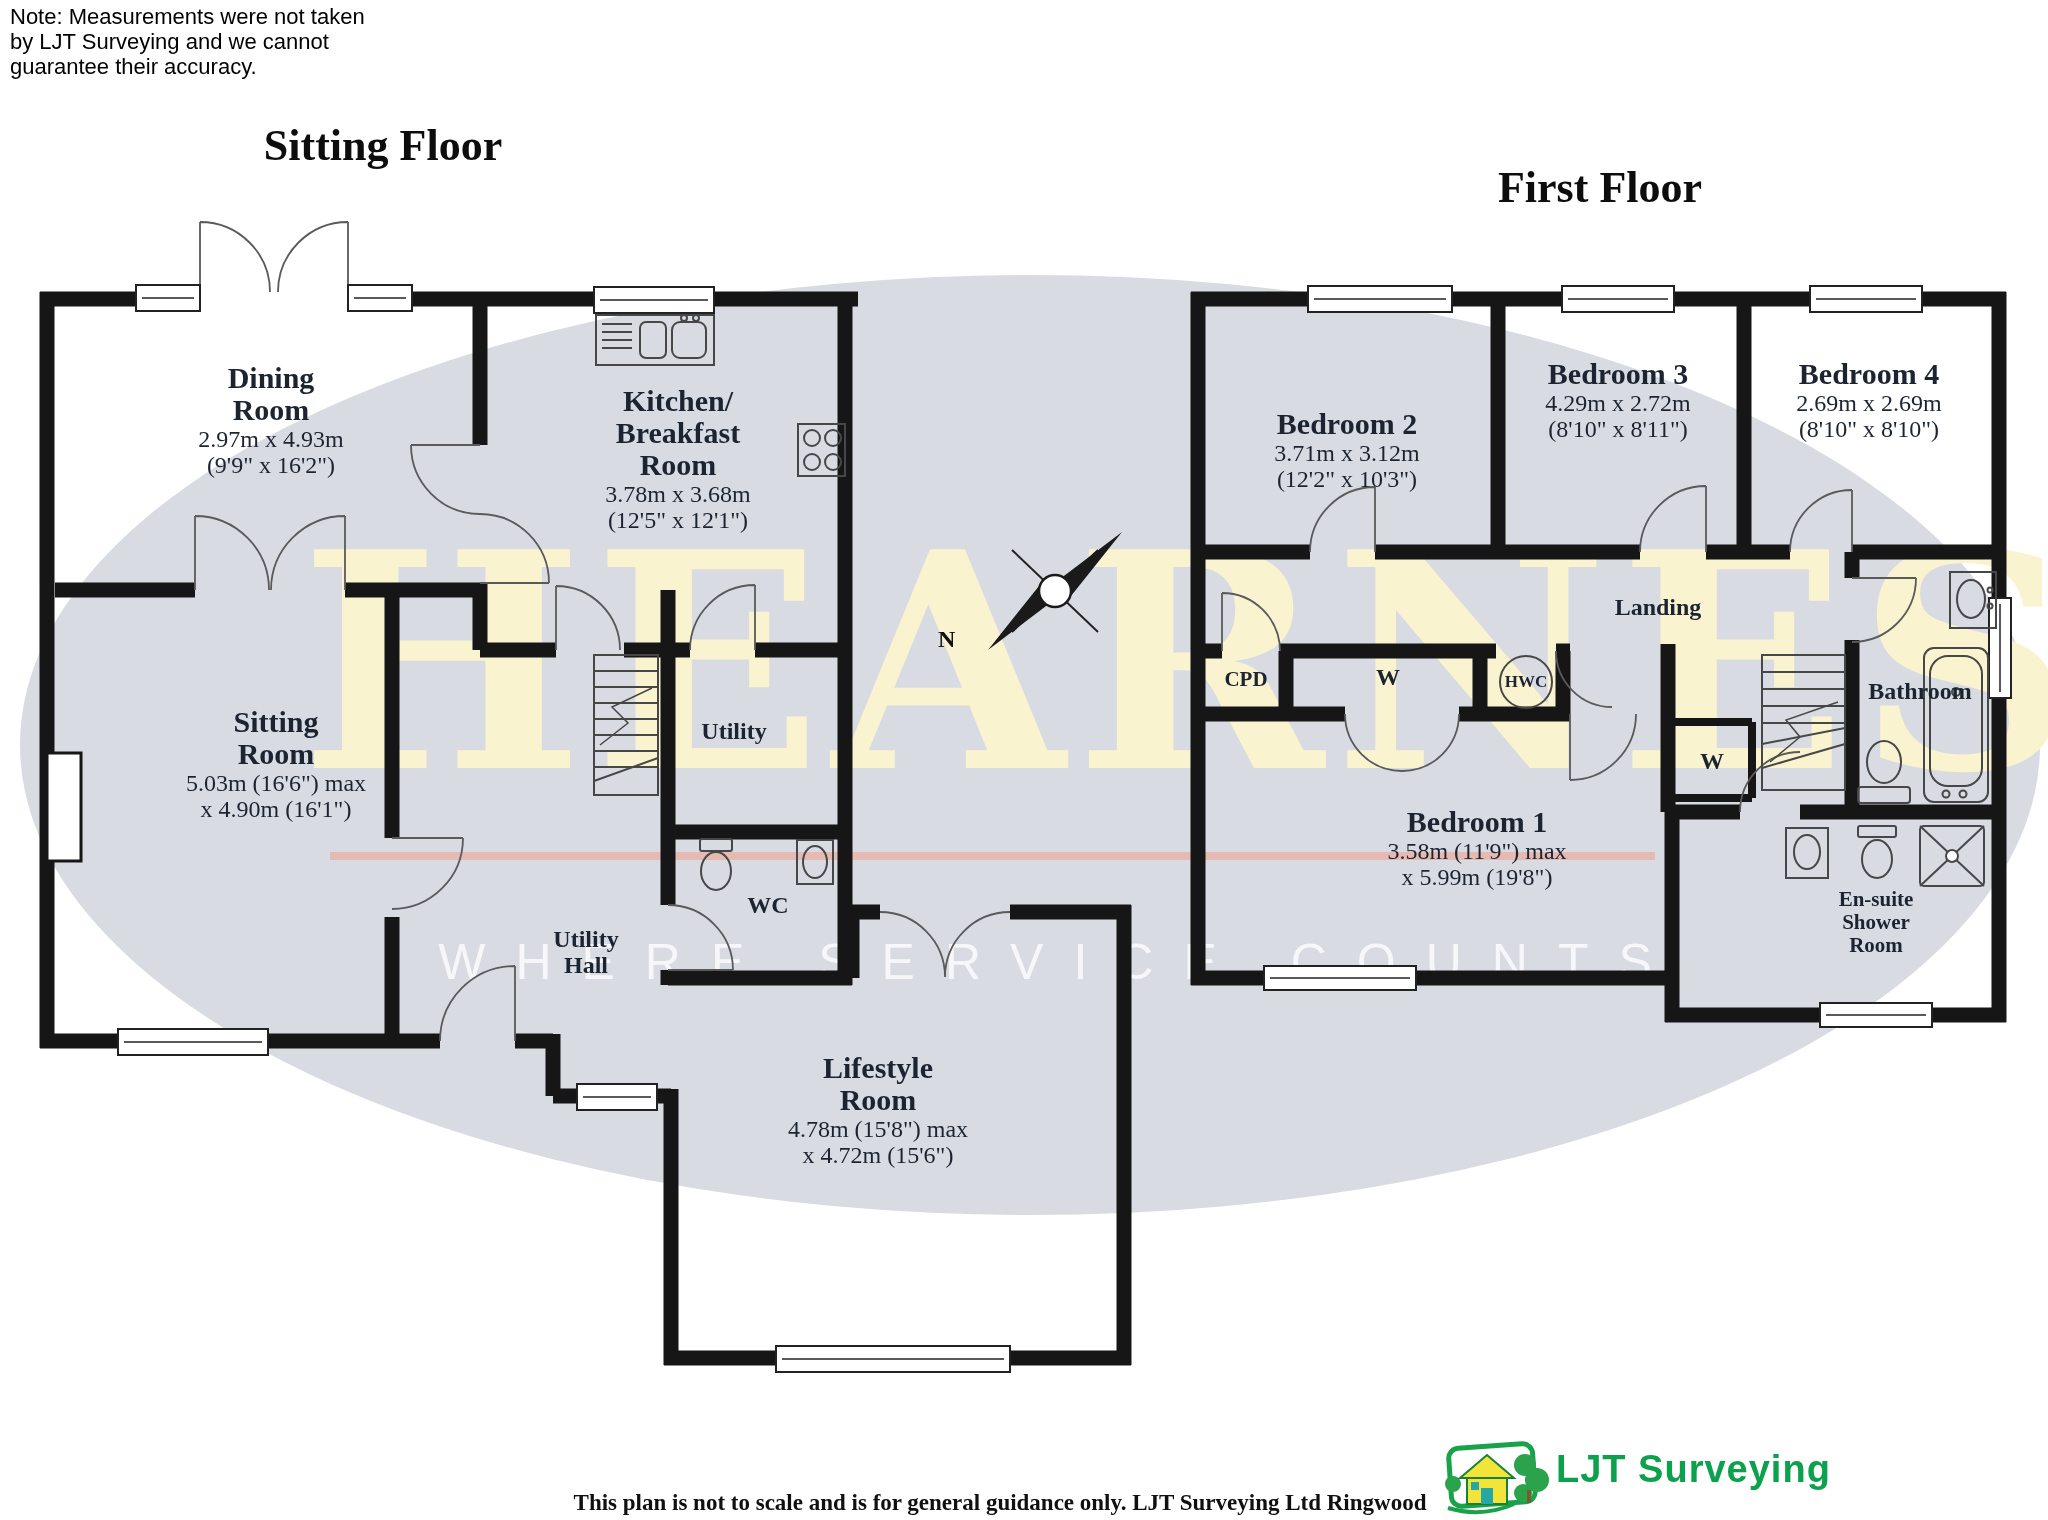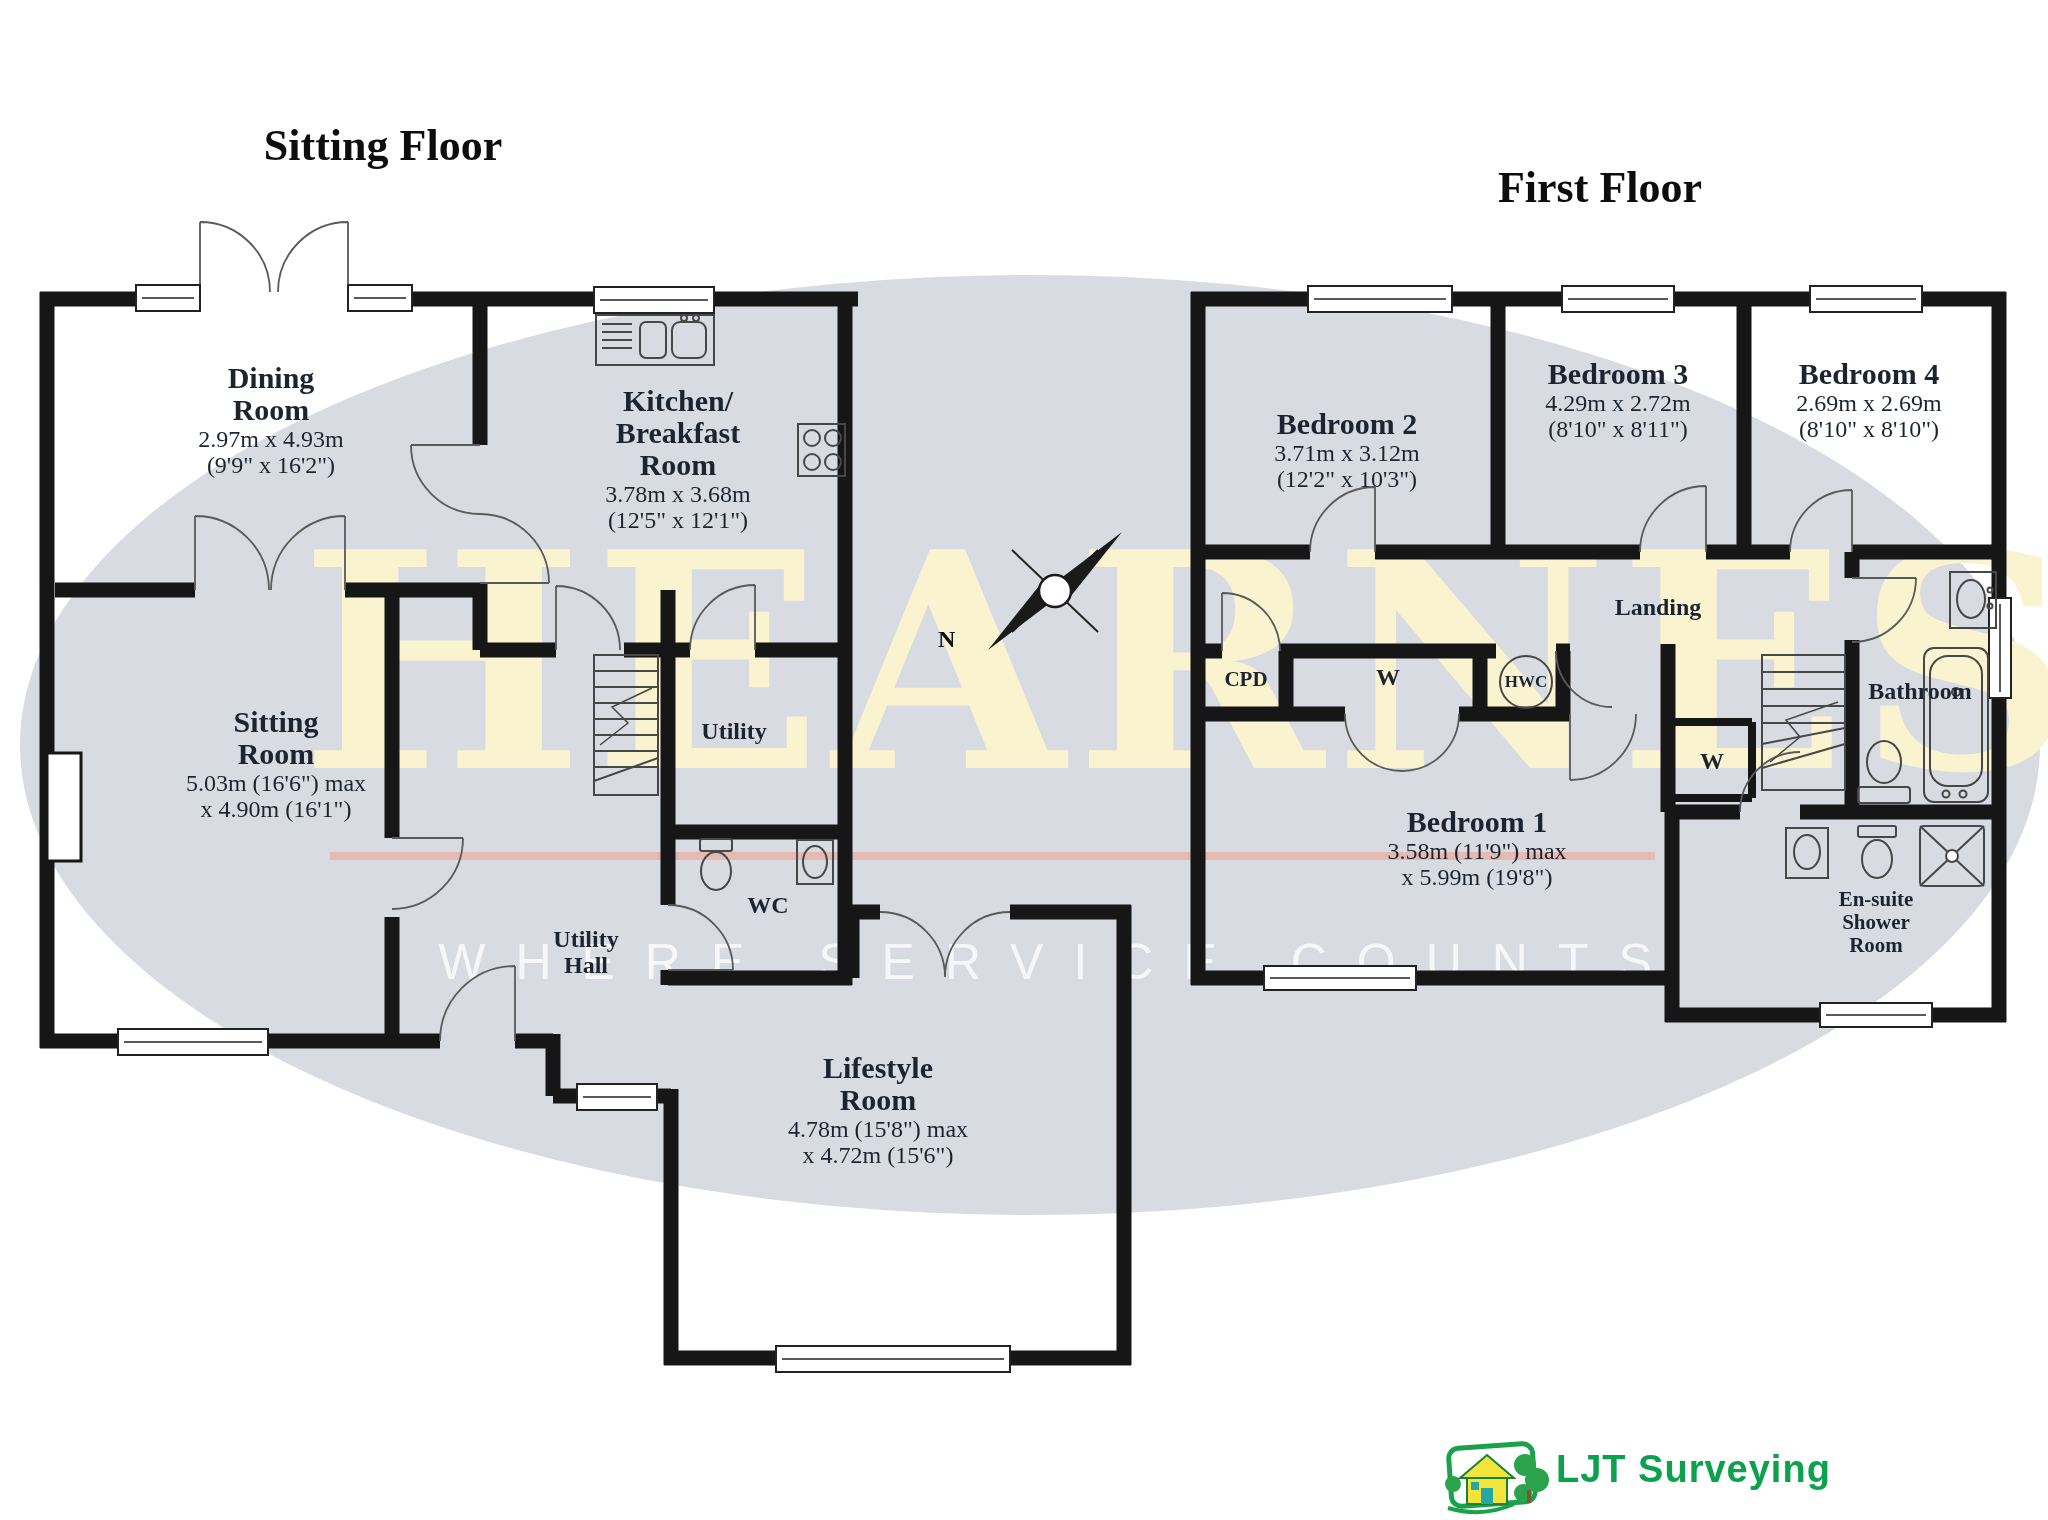--- a/index.html
+++ b/index.html
@@ -48,20 +48,25 @@
 </head>
 <body>
 
 <div id="stage">
 
   <div id="oval"></div>
   <div id="brandmark">HEARNES</div>
   <div id="redline"></div>
   <div id="tagline">WHERE SERVICE COUNTS</div>
 
+  <div id="note">
+    <div>Note: Measurements were not taken</div>
+    <div>by LJT Surveying and we cannot</div>
+    <div> guarantee their accuracy.</div>
+  </div>
 
   <div class="floor-title" style="left:383px;top:120px">Sitting Floor</div>
   <div class="floor-title" style="left:1600px;top:162px">First Floor</div>
 
   <svg class="abs" style="left:0;top:0" width="2048" height="1520" viewBox="0 0 2048 1520">
 
     <g>
 
       <path class="wall" d="
         M40,299 H200 M348,299 H858
@@ -339,20 +344,21 @@
   </div>
   <div class="room small" style="left:1712px;top:748px">
     <div class="rn">W</div>
   </div>
   <div class="room tiny" style="left:1876px;top:888px">
     <div class="rn">En-suite</div>
     <div class="rn">Shower</div>
     <div class="rn">Room</div>
   </div>
 
+  <div id="disclaimer">This plan is not to scale and is for general guidance only. LJT Surveying Ltd Ringwood</div>
 
   <svg class="abs" style="left:1440px;top:1432px" width="120" height="90" viewBox="0 0 120 90">
     <rect x="10" y="14" width="84" height="58" rx="10" fill="none" stroke="#19a24a" stroke-width="5" transform="rotate(-4 52 43)"></rect>
     <path d="M8,76 Q42,86 74,72" fill="none" stroke="#19a24a" stroke-width="4"></path>
     <circle cx="13" cy="52" r="8" fill="#2ba24c"></circle>
     <circle cx="85" cy="33" r="11" fill="#2ba24c"></circle>
     <circle cx="97" cy="48" r="12" fill="#2ba24c"></circle>
     <circle cx="83" cy="61" r="9" fill="#2ba24c"></circle>
     <rect x="87" y="58" width="4" height="13" fill="#7a5a2e"></rect>
     <polygon points="20,46 47,23 74,46" fill="#f2e438" stroke="#17813a" stroke-width="2"></polygon>

